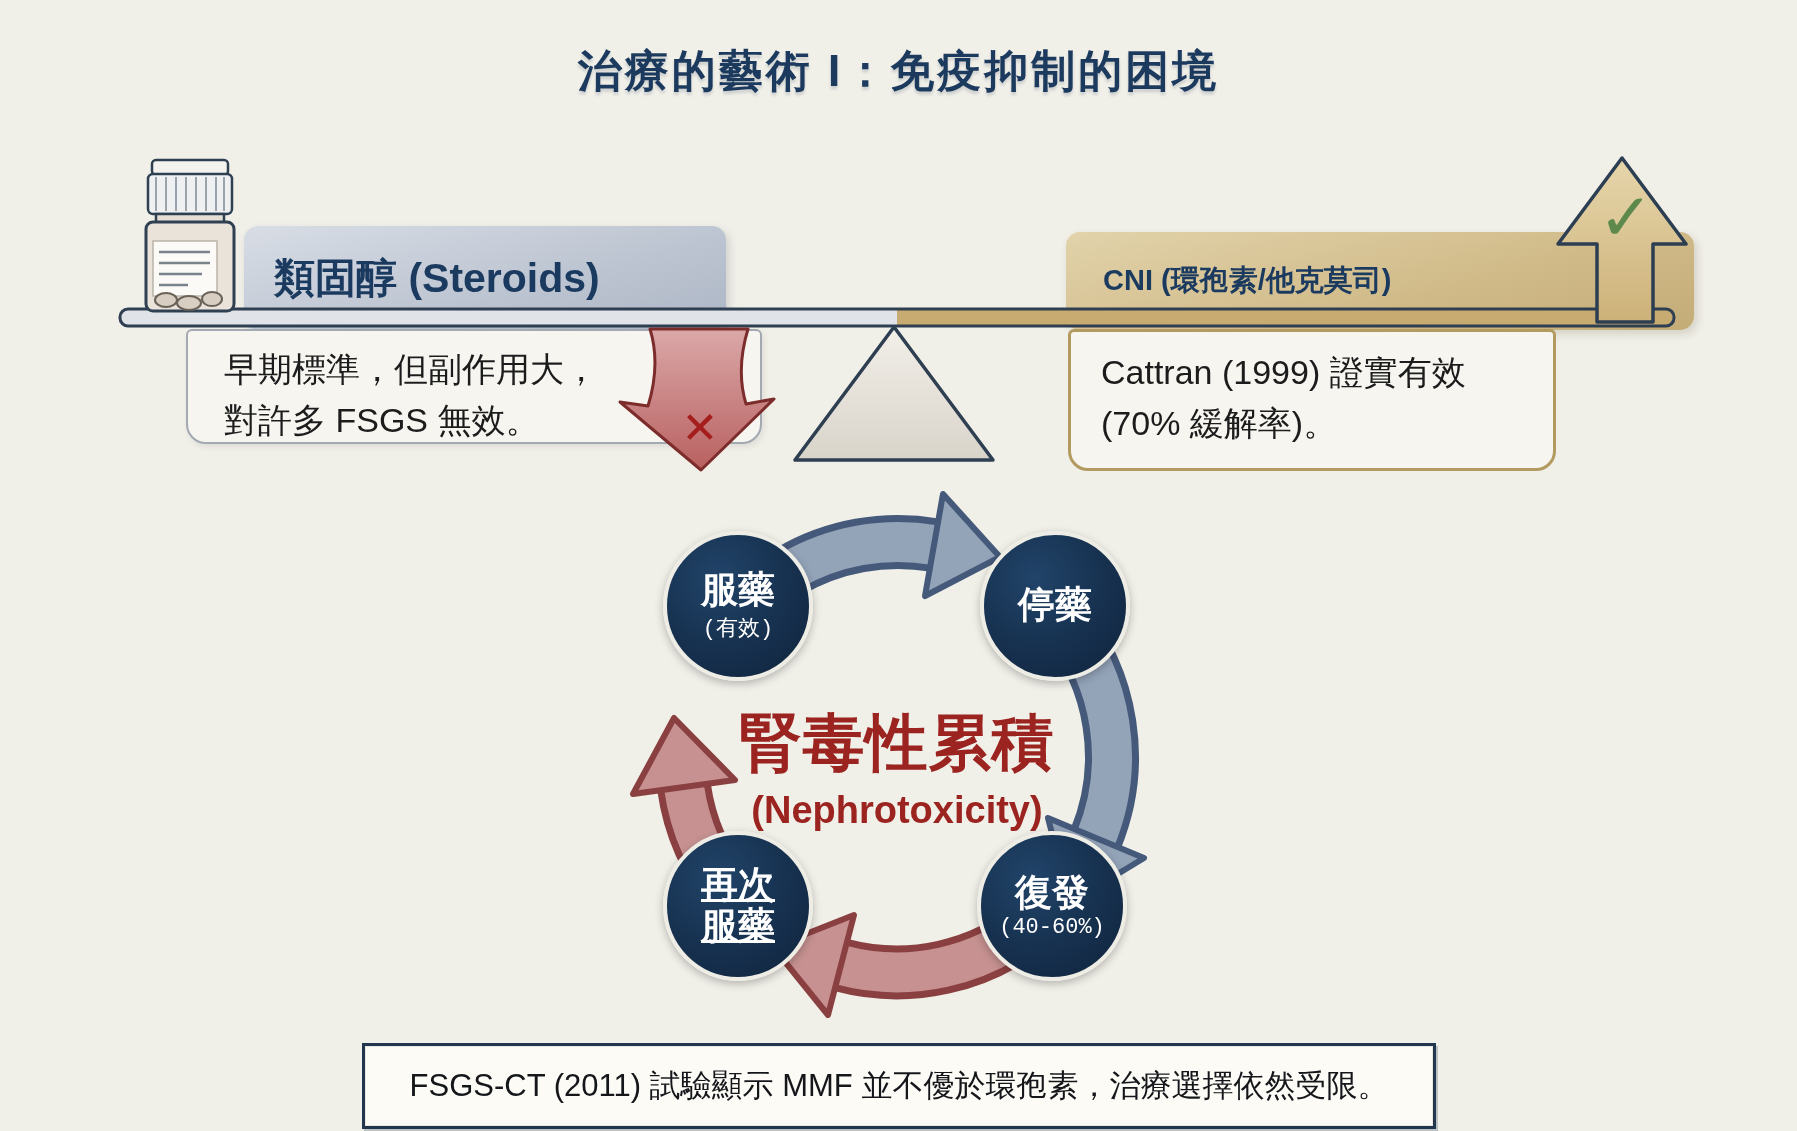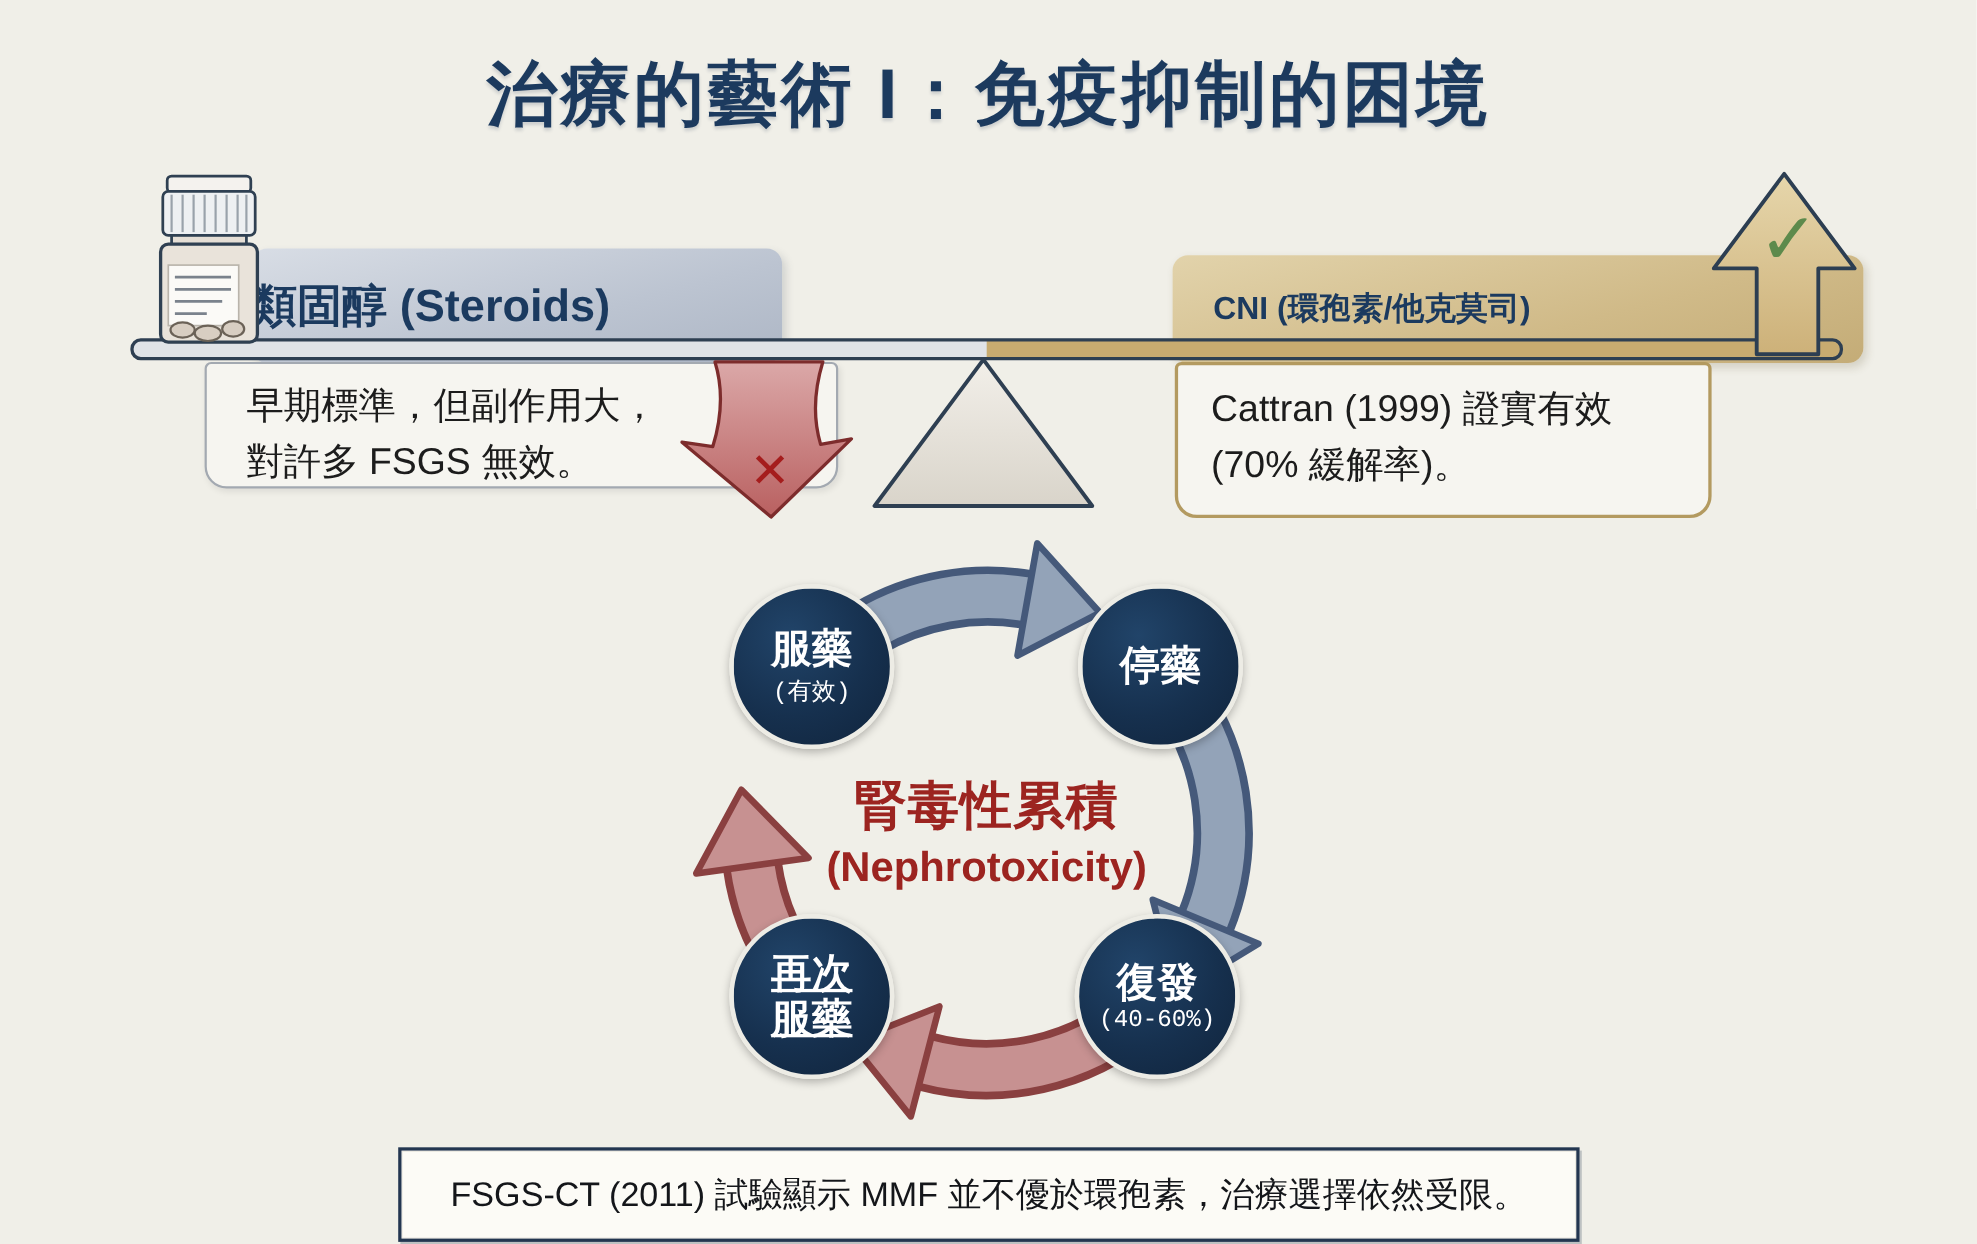--- a/index.html
+++ b/index.html
@@ -5,35 +5,36 @@
   html,body { margin:0; padding:0; }
   .canvas {
     position:relative; width:1797px; height:1131px;
     background:#f0efe8; overflow:hidden;
     font-family:"Liberation Sans","DejaVu Sans",sans-serif;
   }
   .canvas * { box-sizing:border-box; }
 
   .title {
     position:absolute; top:42px; left:0; width:100%;
-    text-align:center; font-size:64px; font-weight:700;
+    text-align:center; font-size:44px; font-weight:700;
     color:#1c3a5e; letter-spacing:3px;
     text-shadow:0 3px 3px rgba(20,40,70,.16);
     z-index:1;
   }
 
   .hdr {
     position:absolute; display:flex; align-items:center;
     font-weight:700; color:#1b3a5f; z-index:1;
   }
   .hdr-left {
-    left:229px; top:226px; width:482px; height:104px;
+    left:244px; top:226px; width:482px; height:104px;
     border-radius:14px; font-size:41px;
     background:linear-gradient(165deg,#d8dde5 0%,#bcc4d1 60%,#adb6c5 100%);
     box-shadow:3px 4px 8px rgba(60,70,90,.18);
+    padding-left:30px;
   }
   .hdr-right {
     left:1066px; top:232px; width:628px; height:98px;
     border-radius:14px; font-size:29px;
     background:linear-gradient(165deg,#e2d3ab 0%,#d0ba88 60%,#c4ac77 100%);
     box-shadow:3px 4px 8px rgba(90,75,40,.18);
     padding-left:37px;
   }
 
   .descbox {
@@ -67,21 +68,21 @@
   .node-sub   { font-size:22px; font-weight:400; margin-top:2px;font-family:Liberation Mono, monospace; }
   .node-0 { left:663px; top:531px; }
   .node-1 { left:980px; top:531px; }
   .node-2 { left:977px; top:831px; }
   .node-3 { left:663px; top:831px;text-decoration:underline; }
 
   .center-label {
     position:absolute; left:622px; top:701px; width:550px;
     text-align:center; color:#9c2420; z-index:9;
   }
-  .center-title { font-size:47px; font-weight:700; letter-spacing:1px; }
+  .center-title { font-size:62px; font-weight:700; letter-spacing:1px; }
   .center-sub   { font-size:38px; font-weight:700; margin-top:4px; }
 
   .footer {
     position:absolute; left:362px; top:1043px; width:1074px; height:86px;
     border:3px solid #233650; background:#fcfbf6;
     display:flex; align-items:center; justify-content:center;
     font-size:31px; color:#14161a; z-index:2;
     box-shadow:2px 3px 0 rgba(35,54,80,.25), inset 0 0 0 1px #e8e6dd;
   }
 </style>

